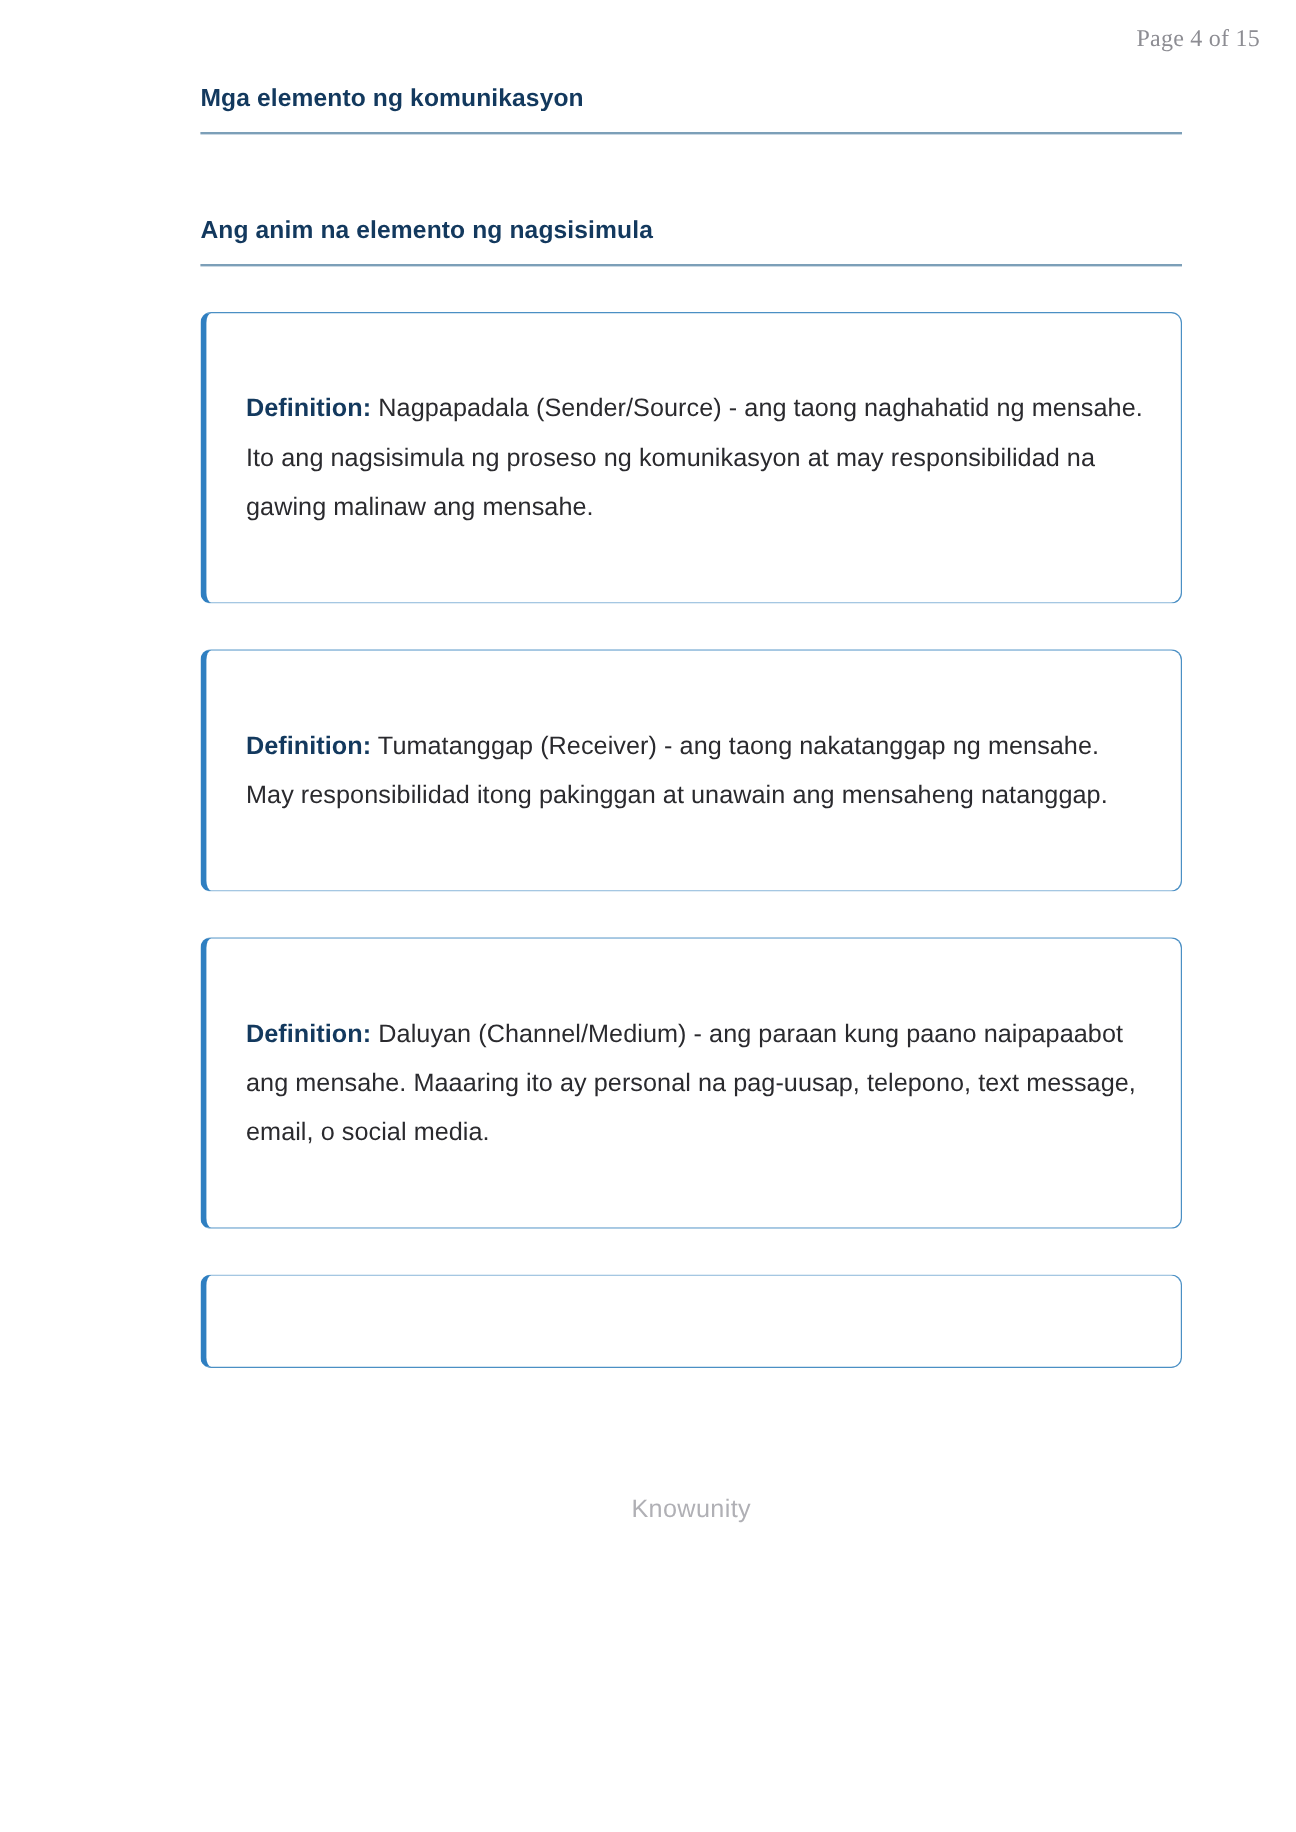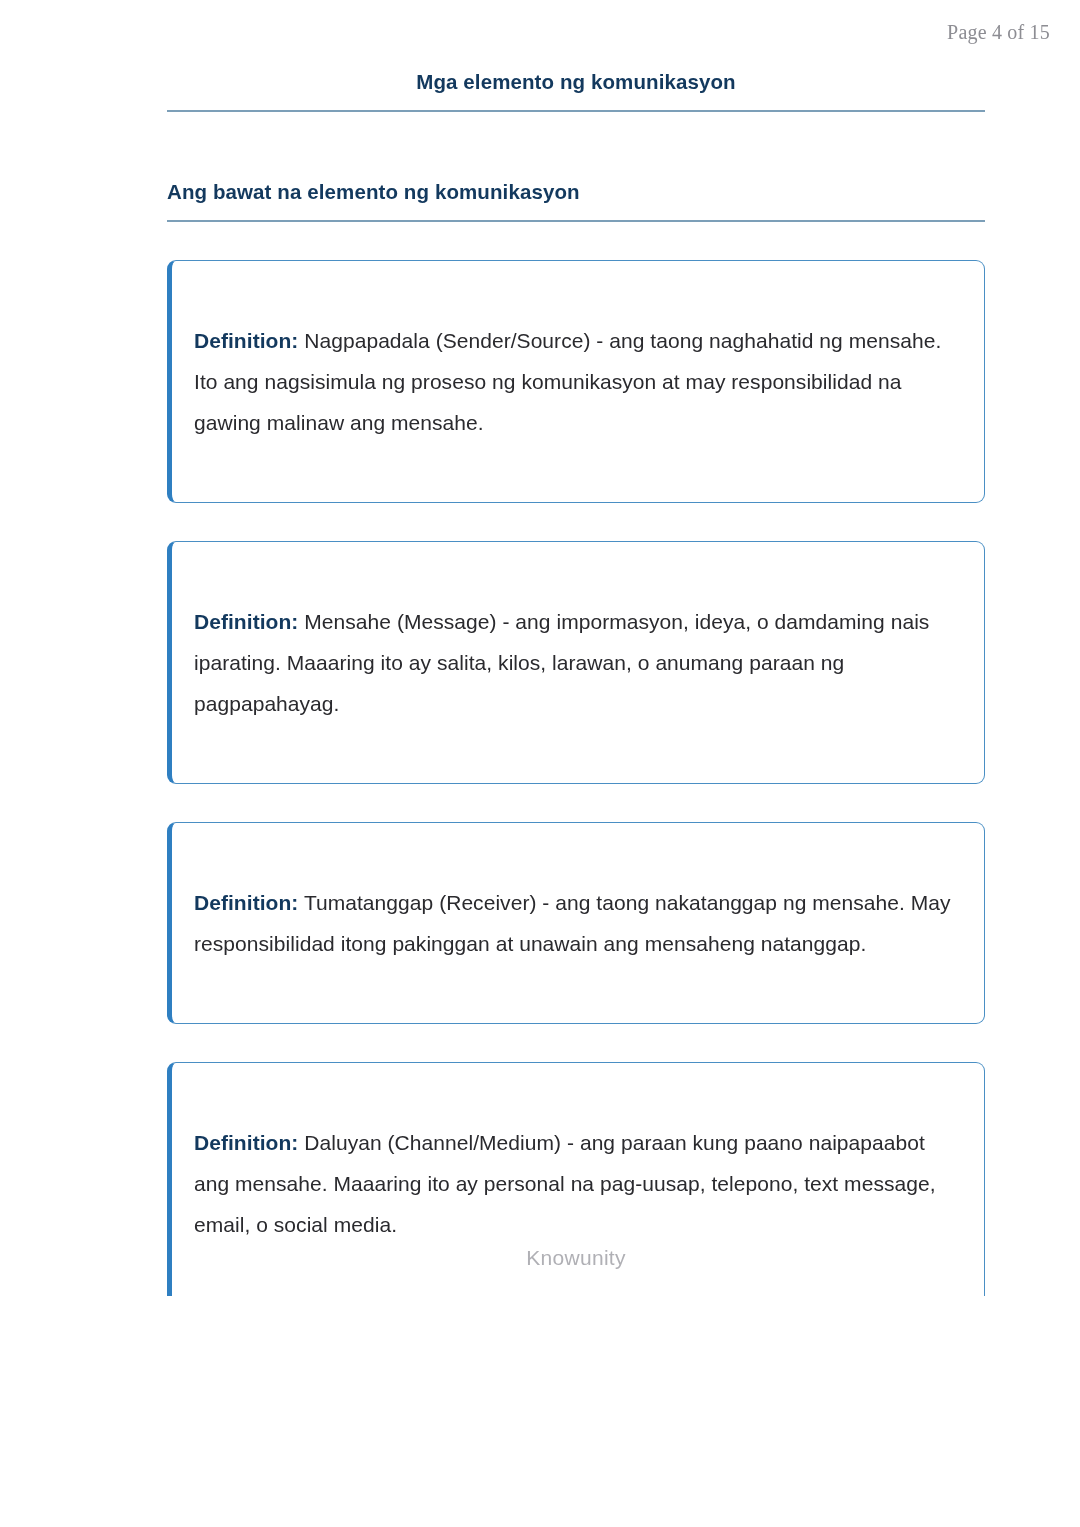--- a/index.html
+++ b/index.html
@@ -55,21 +55,21 @@
     padding: 0;
   }
   .heading-rule {
     height: 0;
     border: 0;
     border-top: 2px solid #7c9fb8;
     margin: 14px 0 0 0;
     width: 100%;
   }
 
-  .heading-block-1 { margin-top: 0; text-align: center; }
+  .heading-block-1 { margin-top: 0; }
   .heading-block-2 { margin-top: 66px; }
 
   
   .intro-paragraph {
     margin: 46px 0 0 0;
     font-size: 21px;
     line-height: 41px;
     color: #2a2a2e;
     letter-spacing: 0.05px;
   }
@@ -78,21 +78,21 @@
   .cards {
     margin-top: 38px;
   }
   .def-card {
     position: relative;
     box-sizing: border-box;
     border: 1.5px solid #4a8fc4;
     border-left: 5px solid #2f7fc1;
     border-radius: 9px;
     background: #ffffff;
-    padding: 38px 30px 38px 22px;
+    padding: 38px 30px 38px 33px;
     margin-bottom: 38px;
   }
   .def-card:last-child { margin-bottom: 0; }
 
   .def-text {
     font-size: 21px;
     line-height: 41px;
     color: #2a2a2e;
     letter-spacing: 0.05px;
   }
@@ -126,39 +126,33 @@
 
   <div class="content">
 
     <div class="heading-block-1">
       <h2 class="section-heading">Mga elemento ng komunikasyon</h2>
       <hr class="heading-rule">
     </div>
 
 
     <div class="heading-block-2">
-      <h2 class="section-heading">Ang bawat na elemento ng komunikasyon</h2>
+      <h2 class="section-heading">Ang anim na elemento ng nagsisimula</h2>
       <hr class="heading-rule">
     </div>
 
     <div class="cards">
 
       <div class="def-card">
         <p class="def-text">
           <span class="def-label">Definition:</span>
           <span class="def-body">Nagpapadala (Sender/Source) - ang taong naghahatid ng mensahe. Ito ang nagsisimula ng proseso ng komunikasyon at may responsibilidad na gawing malinaw ang mensahe.</span>
         </p>
       </div>
 
-      <div class="def-card">
-        <p class="def-text">
-          <span class="def-label">Definition:</span>
-          <span class="def-body">Mensahe (Message) - ang impormasyon, ideya, o damdaming nais iparating. Maaaring ito ay salita, kilos, larawan, o anumang paraan ng pagpapahayag.</span>
-        </p>
-      </div>
 
       <div class="def-card">
         <p class="def-text">
           <span class="def-label">Definition:</span>
           <span class="def-body">Tumatanggap (Receiver) - ang taong nakatanggap ng mensahe. May responsibilidad itong pakinggan at unawain ang mensaheng natanggap.</span>
         </p>
       </div>
 
       <div class="def-card">
         <p class="def-text">

